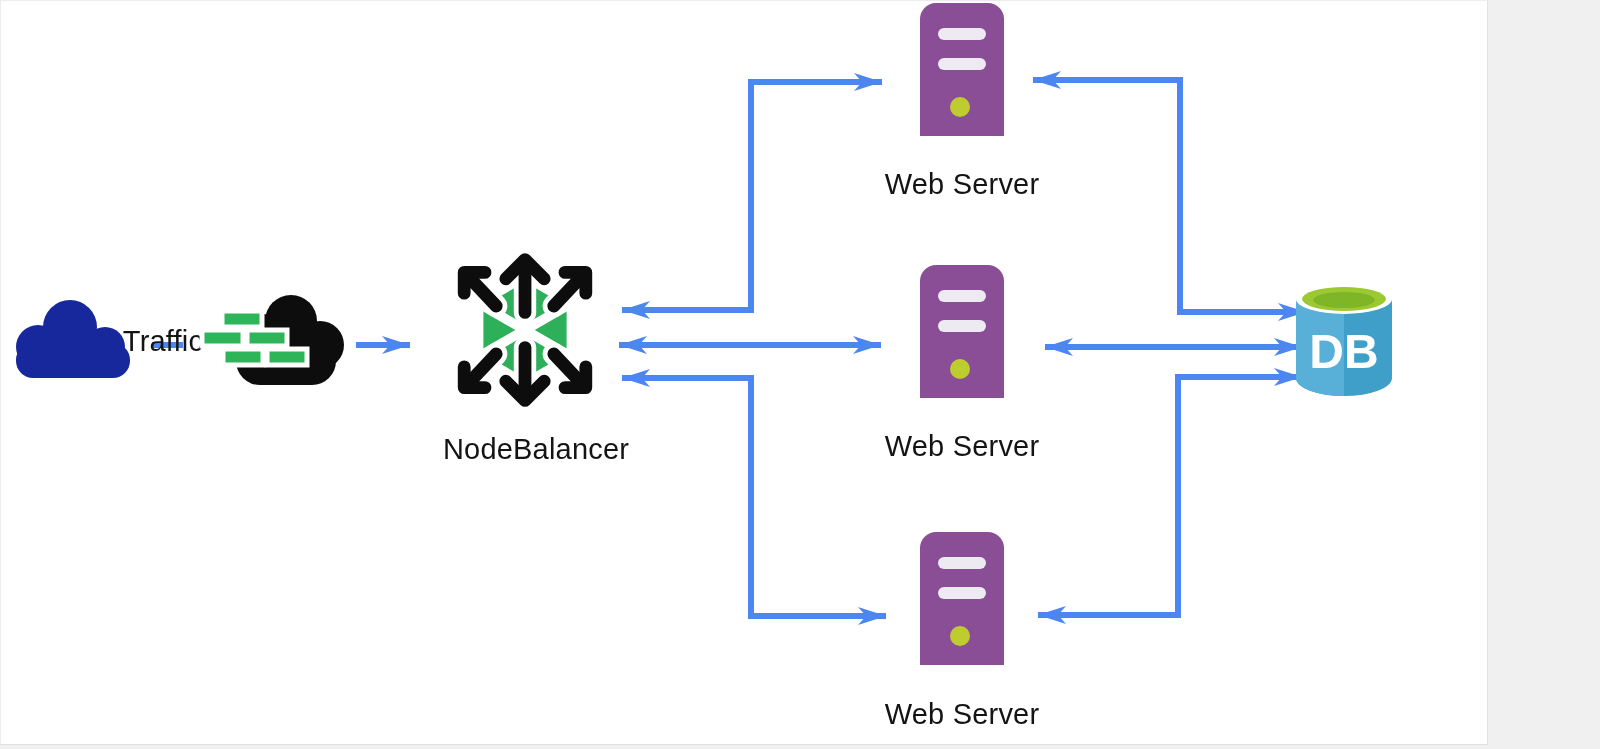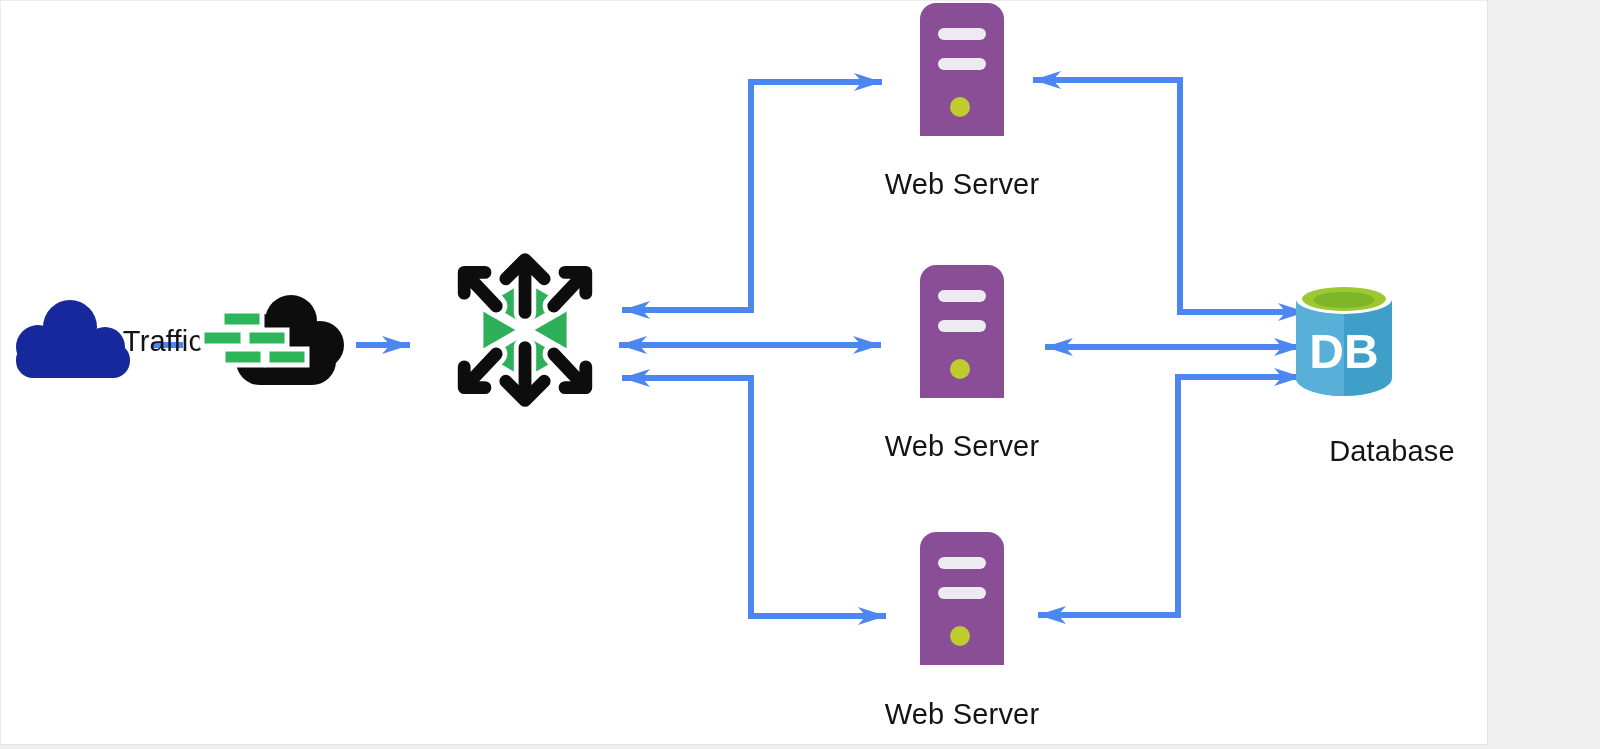--- a/index.html
+++ b/index.html
@@ -109,20 +109,21 @@
           <path d="M75,19 L88,19 L88,32"></path>
         <path d="M32,40 L16,23"></path>
           <path d="M25,19 L12,19 L12,32"></path>
         <path d="M68,70 L84,87"></path>
           <path d="M75,91 L88,91 L88,78"></path>
         <path d="M32,70 L16,87"></path>
           <path d="M25,91 L12,91 L12,78"></path>
       </g>
     </svg>
   </div>
+  <div class="node-label" style="left:426px;top:433px;width:220px;">NodeBalancer</div>
 
   <div class="node" style="left:920px;top:3px;">
     <svg width="84" height="133" viewBox="0 0 84 133">
       <path d="M16,0 H68 A16,16 0 0 1 84,16 V133 H0 V16 A16,16 0 0 1 16,0 Z" fill="#8A4E97"></path>
       <rect x="18" y="25" width="48" height="12" rx="6" fill="#EDEAF2"></rect>
       <rect x="18" y="55" width="48" height="12" rx="6" fill="#EDEAF2"></rect>
       <circle cx="40" cy="104" r="10" fill="#BFCC2F"></circle>
     </svg>
   </div>
   <div class="node-label" style="left:872px;top:168px;width:180px;">Web Server</div>
@@ -151,14 +152,13 @@
     <svg width="104" height="132" viewBox="0 0 104 132">
       <ellipse cx="52" cy="23" rx="50" ry="16" fill="#ffffff"></ellipse>
       <path d="M4,23 L4,102 A48,18 0 0 0 100,102 L100,23 Z" fill="#3F9FC8"></path>
       <path d="M4,23 L4,102 A48,18 0 0 0 52,120 L52,23 Z" fill="#58B0D8"></path>
       <ellipse cx="52" cy="23" rx="48" ry="15" fill="#ffffff"></ellipse>
       <ellipse cx="52" cy="23" rx="42" ry="12" fill="#9CC832"></ellipse>
       <ellipse cx="52" cy="24" rx="31" ry="8" fill="#7FB628"></ellipse>
       <text x="52" y="92" text-anchor="middle" font-family="Liberation Sans, sans-serif" font-size="48" font-weight="bold" fill="#ffffff">DB</text>
     </svg>
   </div>
-  <div class="node-label" style="left:1302px;top:435px;width:180px;">Database</div>
 </div>
 
 </body></html>

